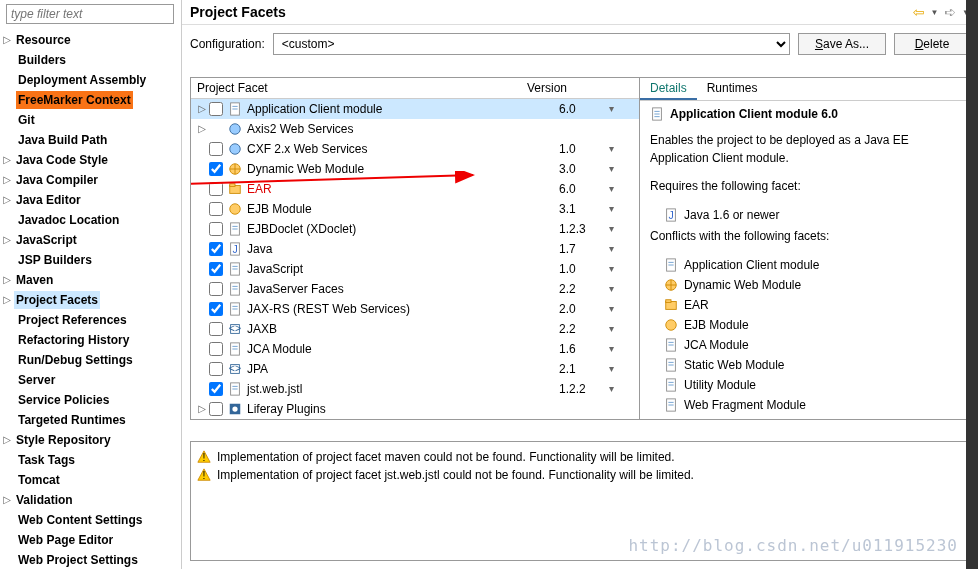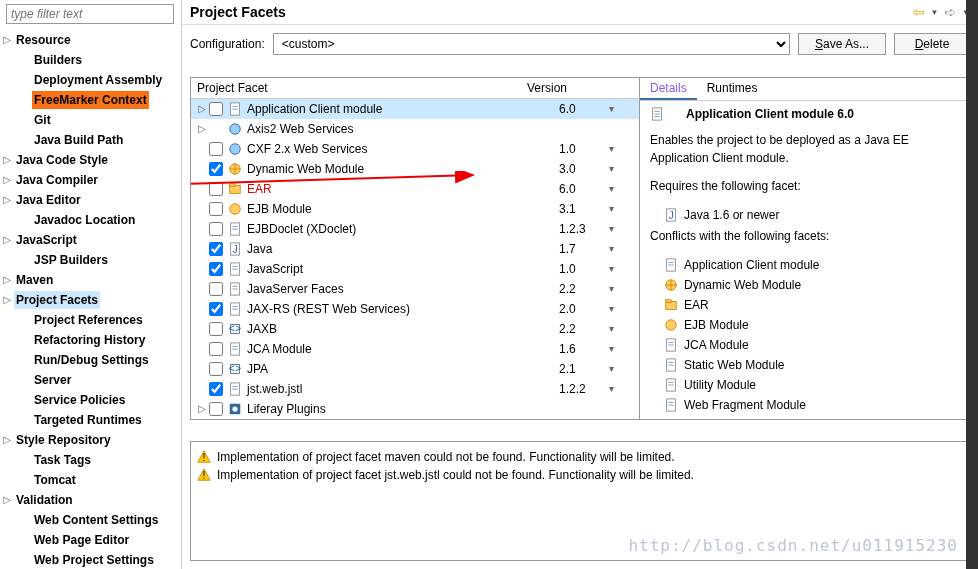--- a/index.html
+++ b/index.html
@@ -8,21 +8,21 @@
 .left-panel { width: 182px; border-right: 1px solid #ccc; background: #fff; display: flex; flex-direction: column; }
 .filter-box { margin: 4px 6px; }
 .filter-box input { width: 168px; padding: 2px 4px; border: 1px solid #999; font-size: 12px; font-style: italic; color: #3b82f6; }
 .tree { flex: 1; overflow-y: auto; padding: 2px 0; }
 .tree-item { display: flex; align-items: center; padding: 1px 2px 1px 8px; cursor: default; line-height: 18px; }
 .tree-item.has-caret { padding-left: 0; }
 .tree-item .caret { width: 14px; text-align: center; color: #666; font-size: 10px; }
 .tree-item .label { padding: 0 2px; font-weight: bold; }
 .tree-item.selected .label { background: #cce8ff; }
 .tree-item.highlighted .label { background: #f97316; }
-.tree-item.indent { padding-left: 32px; }
+.tree-item.indent { padding-left: 16px; }
 .right-panel { flex: 1; display: flex; flex-direction: column; position: relative; }
 .header { display: flex; align-items: center; padding: 4px 8px; border-bottom: 1px solid #ddd; }
 .header h2 { font-size: 14px; font-weight: bold; flex: 1; }
 .header-icons { display: flex; gap: 6px; align-items: center; }
 .arrow-btn { font-size: 14px; cursor: pointer; }
 .yellow-arrow { color: #e8a800; }
 .config-row { display: flex; align-items: center; padding: 8px; gap: 8px; }
 .config-row select { flex: 1; padding: 2px 4px; border: 1px solid #999; background: #fff; font-size: 12px; }
 .btn { padding: 3px 16px; border: 1px solid #999; background: #f5f5f5; cursor: pointer; min-width: 76px; text-align: center; }
 .btn .u { text-decoration: underline; }
@@ -38,22 +38,22 @@
 .fr-caret { width: 14px; text-align: center; color: #666; font-size: 10px; }
 .fr-cb { width: 14px; height: 14px; margin-right: 4px; }
 .fr-icon { width: 16px; height: 16px; margin-right: 4px; display: inline-flex; align-items: center; justify-content: center; }
 .fr-name { flex: 1; }
 .fr-version { width: 50px; }
 .fr-dd { width: 10px; color: #666; font-size: 10px; }
 .fr-s { width: 16px; }
 .details-panel { width: 330px; border: 1px solid #999; border-left: none; display: flex; flex-direction: column; }
 .tabs { display: flex; border-bottom: 1px solid #ccc; }
 .tab { padding: 3px 10px; cursor: pointer; border-bottom: 2px solid transparent; }
-.tab.active { color: #8b5cf6; border-bottom-color: #3a6ea5; }
-.detail-title { display: flex; align-items: center; padding: 6px 10px; gap: 22px; font-weight: bold; }
+.tab.active { color: #0f766e; border-bottom-color: #3a6ea5; }
+.detail-title { display: flex; align-items: center; padding: 6px 10px; gap: 6px; font-weight: bold; }
 .detail-body { padding: 4px 10px; line-height: 1.5; overflow-y: auto; flex: 1; }
 .detail-body p { margin-bottom: 10px; }
 .req-item, .conf-item { display: flex; align-items: center; gap: 6px; padding: 1px 0 1px 14px; }
 .icon-sq { width: 14px; height: 14px; display: inline-flex; align-items: center; justify-content: center; }
 .warn-panel { border: 1px solid #999; margin: 0 8px 8px 8px; padding: 6px; height: 120px; }
 .warn-item { display: flex; align-items: center; gap: 6px; padding: 2px 0; }
 .warn-icon { width: 14px; height: 14px; display: inline-flex; align-items: center; justify-content: center; }
 .red-arrow { position: absolute; pointer-events: none; z-index: 5; }
 .watermark { position: absolute; right: 20px; bottom: 14px; color: rgba(120,140,170,0.5); font-size: 16px; letter-spacing: 1px; font-family: monospace; pointer-events: none; }
 .dark-strip { position: absolute; right: 0; top: 0; width: 12px; height: 100%; background: #333; }

